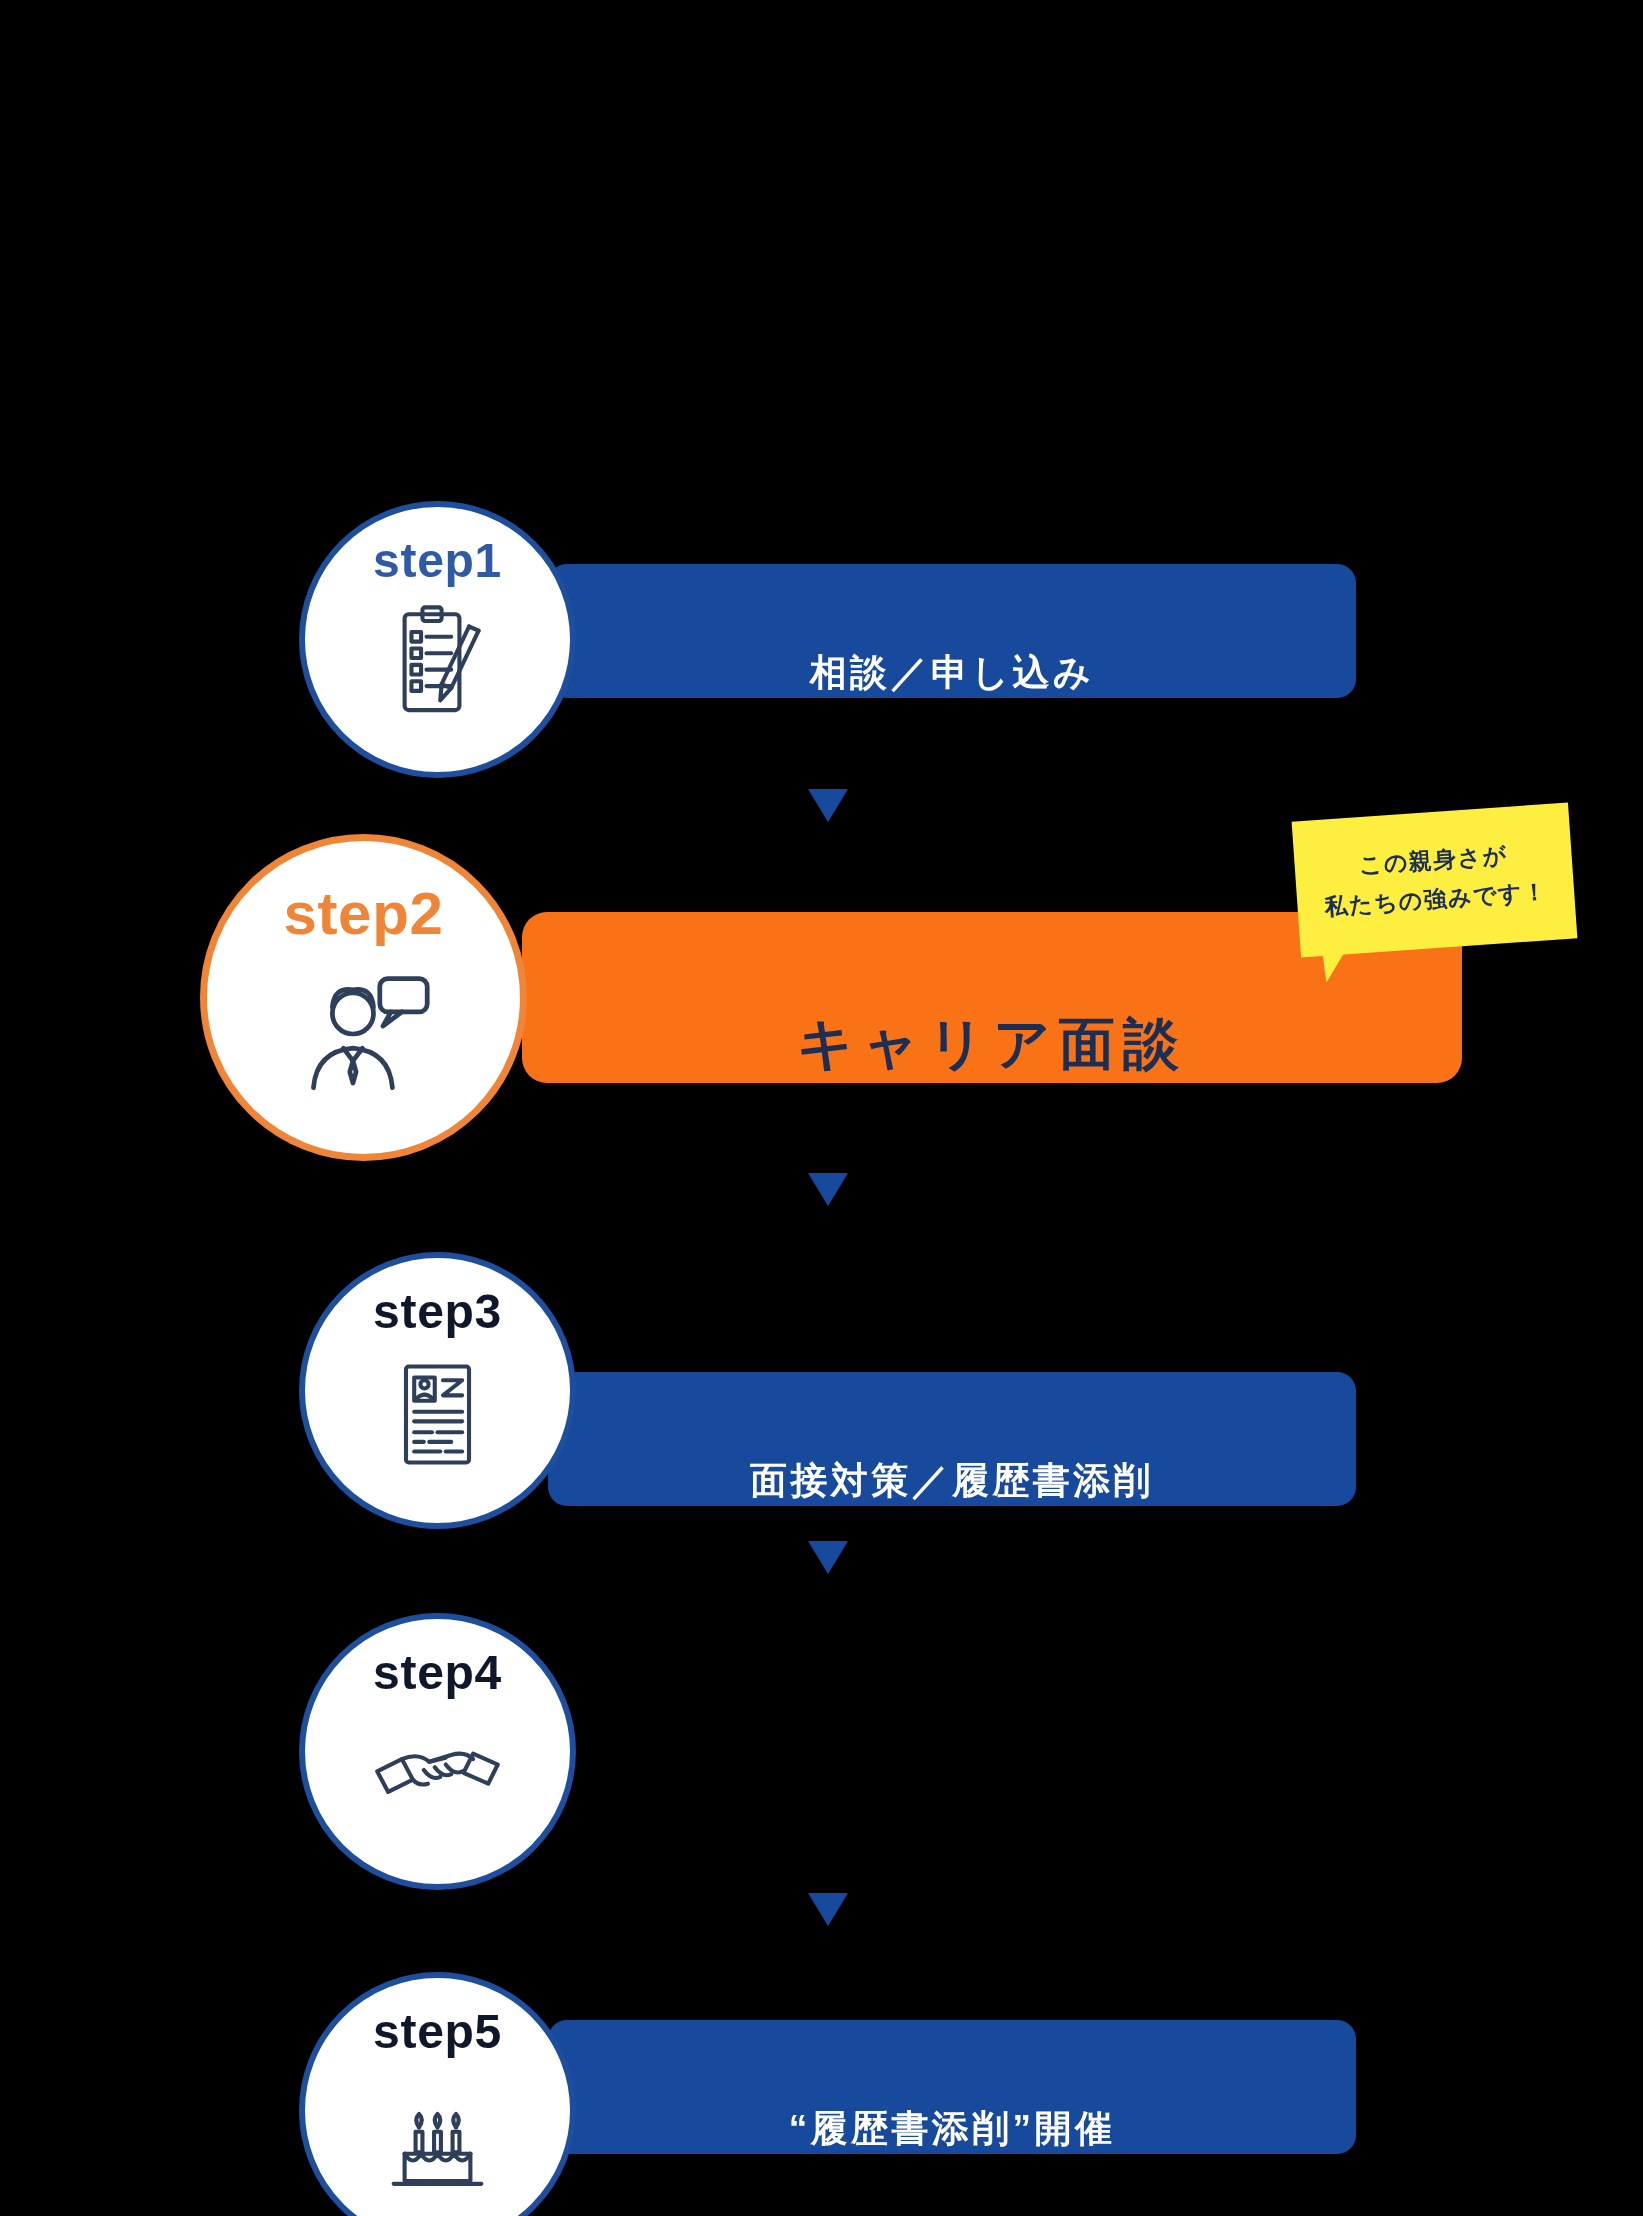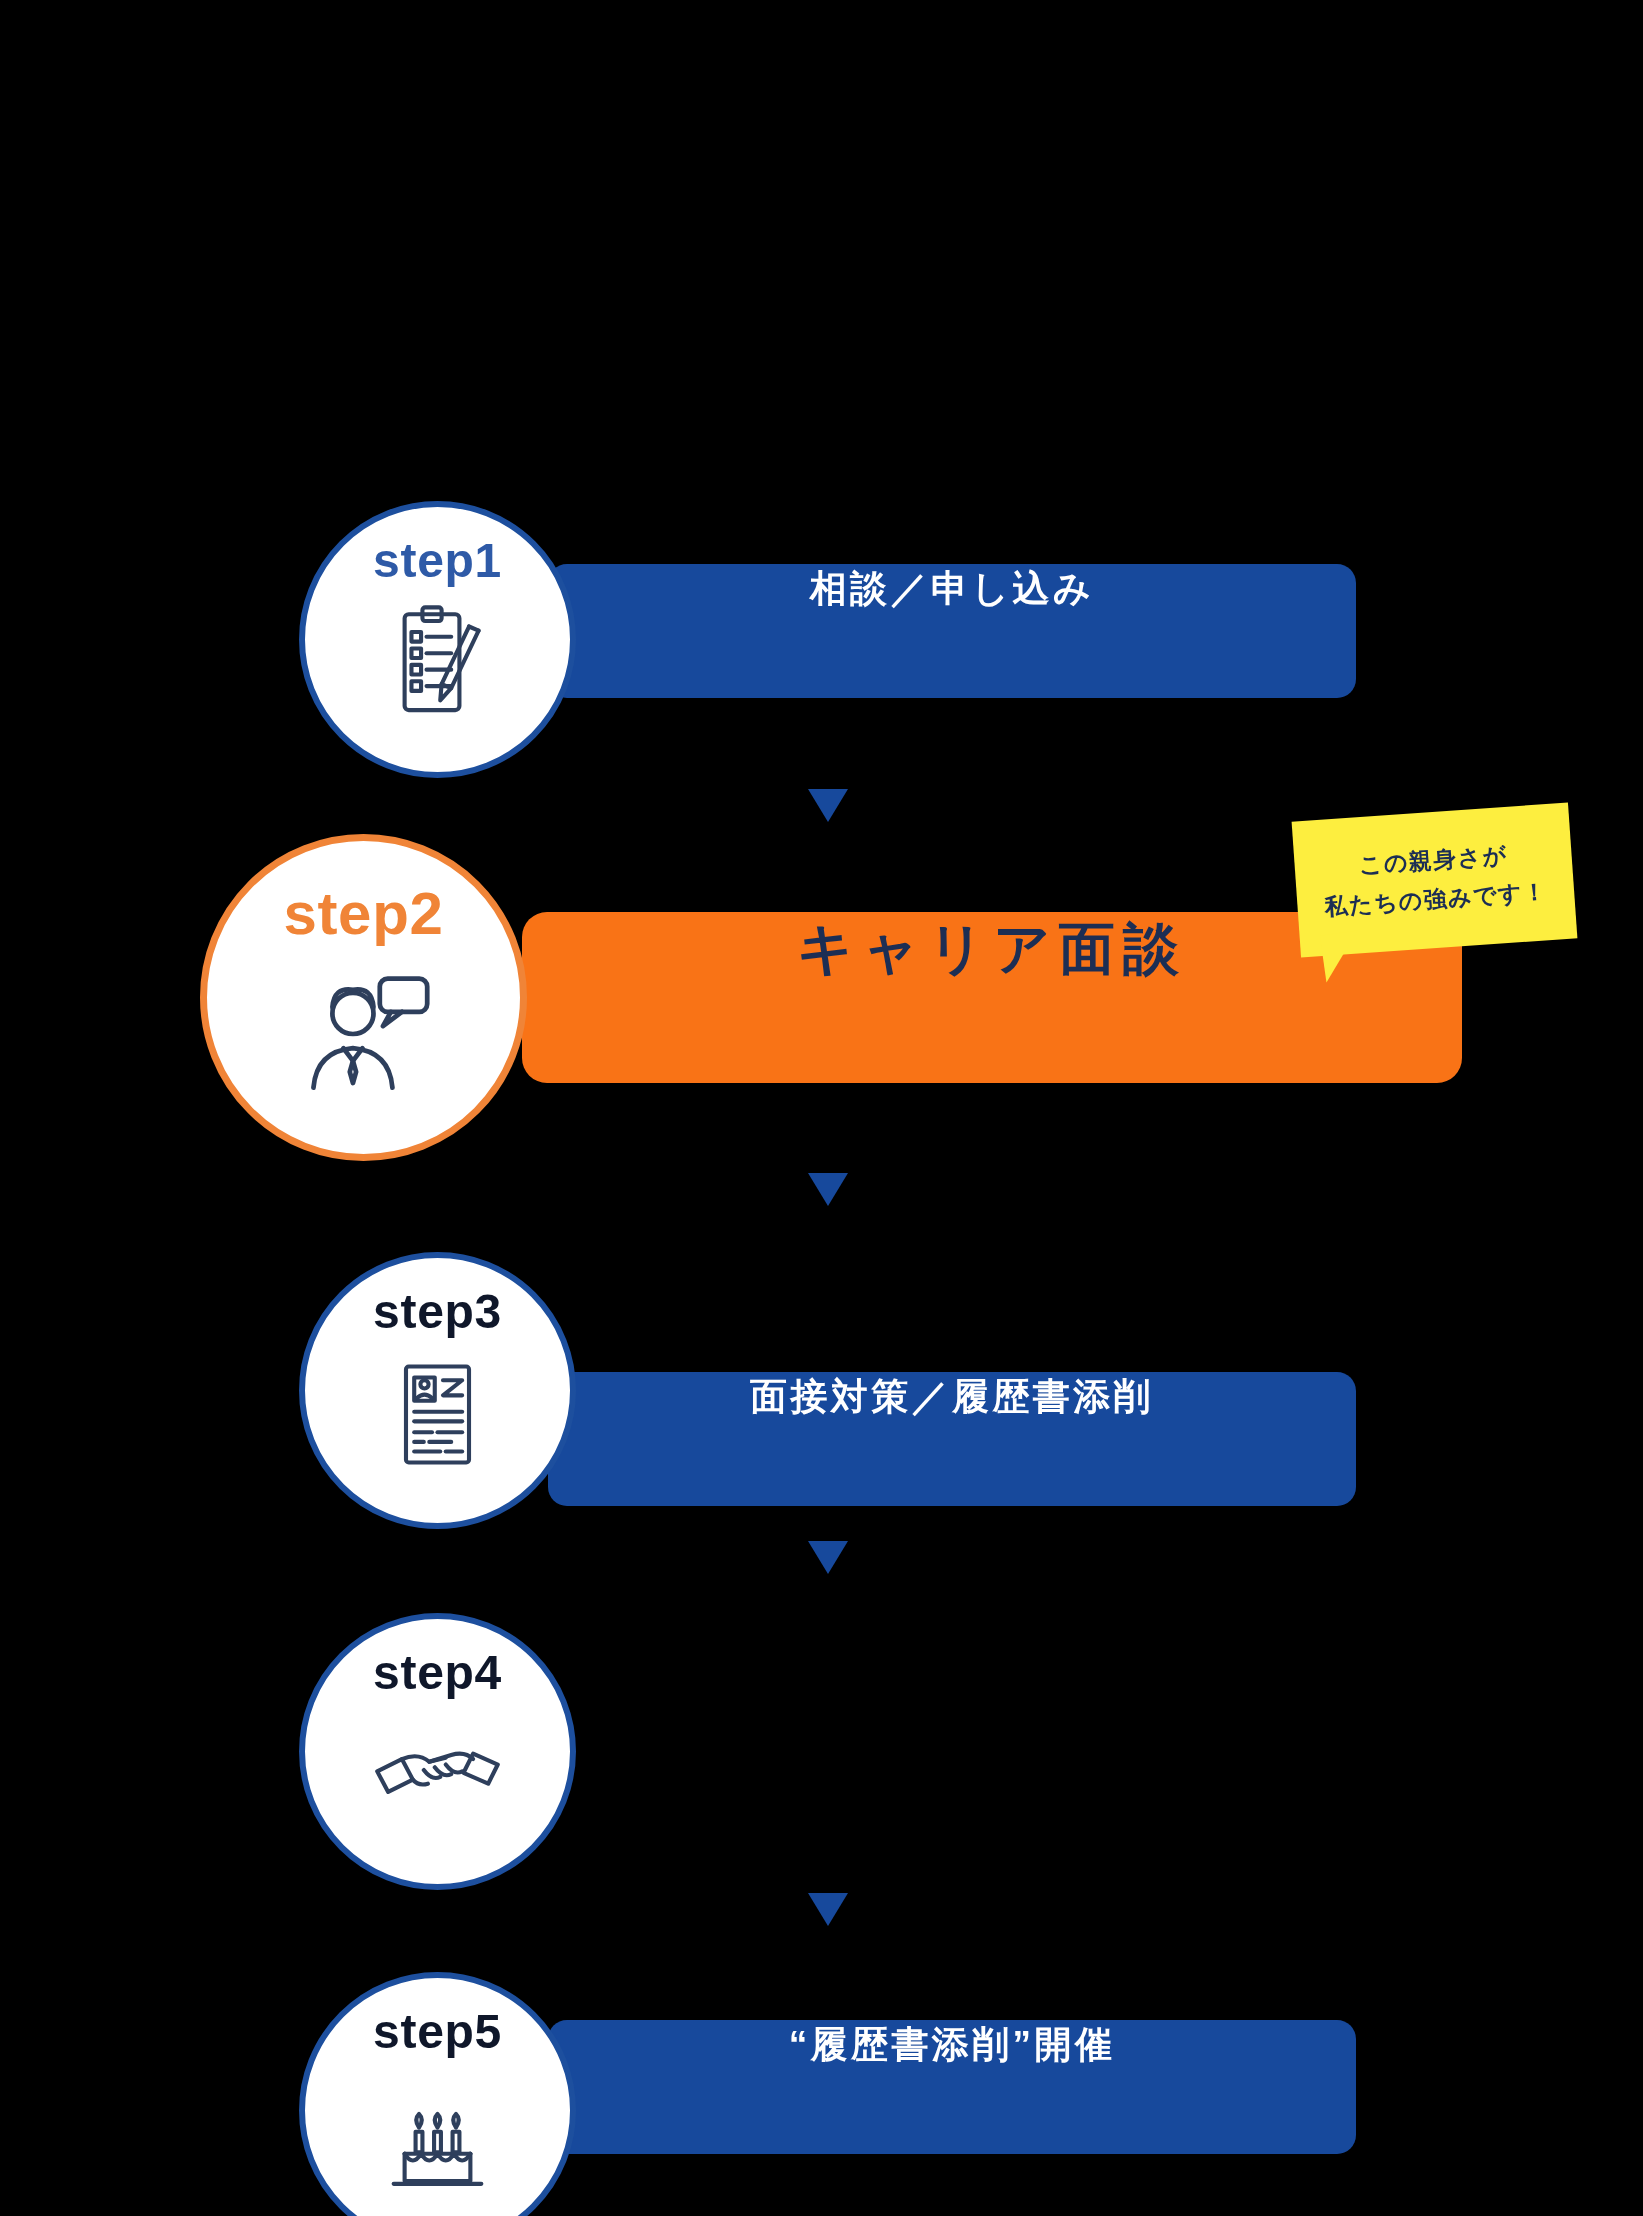--- a/index.html
+++ b/index.html
@@ -7,21 +7,21 @@
   body {
     width:1644px; height:2216px;
     position:relative; overflow:hidden;
     font-family:"Liberation Sans","DejaVu Sans",sans-serif;
   }
   .stage { position:absolute; inset:0; }
 
   
   .bar {
     position:absolute; z-index:1;
-    display:flex; align-items:flex-start; justify-content:center;
+    display:flex; align-items:flex-end; justify-content:center;
     border-radius:19px;
   }
   .bar.blue { background:#17499c; left:548px; width:808px; height:134px; }
   .bar-label {
     font-size:37px; font-weight:700; color:#ffffff; letter-spacing:3.4px;
     white-space:nowrap;
   }
   .bar.orange {
     background:#f97316; left:522px; width:940px; height:171px; border-radius:25px;
   }

